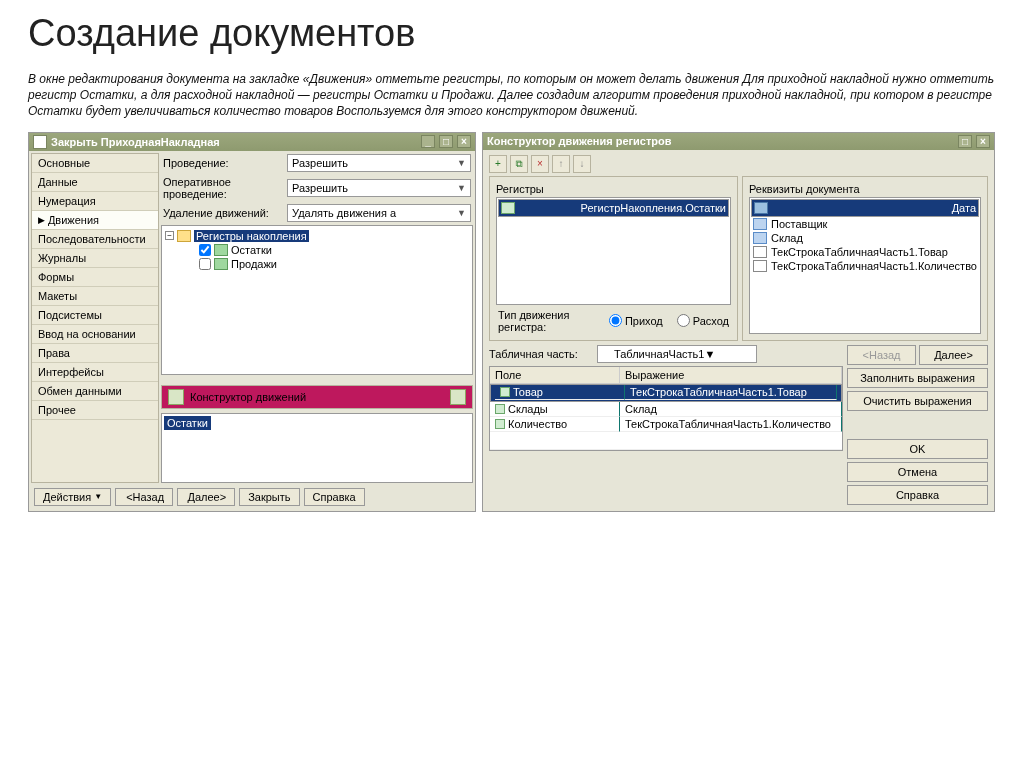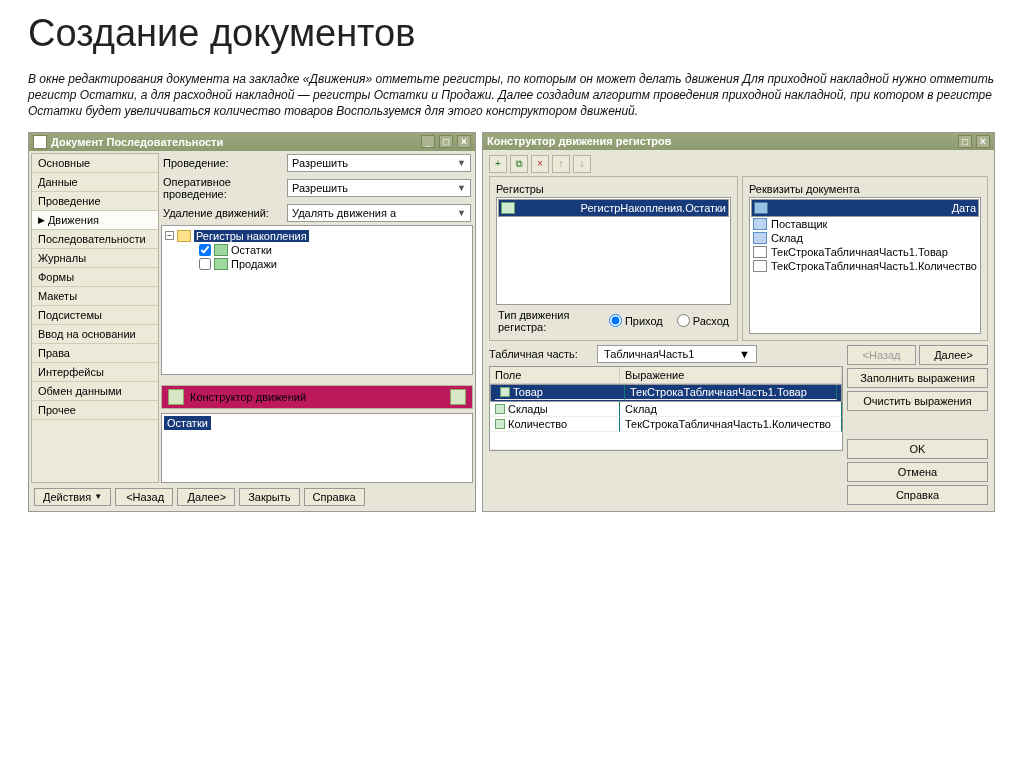--- a/index.html
+++ b/index.html
@@ -74,21 +74,21 @@
 .pli-icon.doc{background:#fff;border-color:#888;}
 
 .radio-row { display:flex; align-items:center; gap:14px; padding:4px 2px 1px;}
 .radio-opt { display:flex; align-items:center; gap:3px;}
 
 .lower-row { display:flex; padding:4px; gap:4px; flex:1;}
 .lower-left { flex:1; display:flex; flex-direction:column; gap:3px;}
 .lower-right { width:141px; display:flex; flex-direction:column; gap:3px;}
 .tp-row { display:flex; align-items:center; gap:6px;}
 .tp-row label{width:102px;}
-.tp-sel { background:#fff;border:1px solid #999;height:18px;flex:0 0 160px;display:flex;align-items:center;justify-content:space-between;padding:0 6px;cursor:pointer;}
+.tp-sel { background:#fff;border:1px solid #999;height:18px;flex:0 0 160px;display:flex;align-items:center;justify-content:flex-start;padding:0 16px;cursor:pointer;}
 
 .tbl { border:1px solid #999; background:#fff; font-size:11px;}
 .tbl-head { display:flex; background:#ece9d8;}
 .tbl-head > div { border-right:1px solid #ccc; border-bottom:1px solid #ccc; padding:2px 5px;}
 .tbl-row { display:flex;}
 .tbl-row > div { border-right:1px solid #0f766e; border-bottom:1px solid #eee; padding:1px 5px; display:flex; align-items:center; gap:3px;}
 .tbl-row.sel { background:#163a7a; color:#fff;}
 .col-field{width:130px;}
 .col-expr{flex:1;}
 .tiny-icon{width:10px;height:10px;display:inline-block;background:#d0ecd0;border:1px solid #6aa66a;}
@@ -102,37 +102,37 @@
 
 <div class="slide">
   <h1>Создание документов</h1>
   <p class="desc">В окне редактирования документа на закладке «Движения» отметьте регистры, по которым он может делать движения Для приходной накладной нужно отметить регистр Остатки, а для расходной накладной — регистры Остатки и Продажи. Далее создадим алгоритм проведения приходной накладной, при котором в регистре Остатки будет увеличиваться количество товаров Воспользуемся для этого конструктором движений.</p>
 
   <div class="windows-row">
 
     <div class="win win-left">
       <div class="titlebar">
         <span class="ticon"></span>
-        <span>Документ Последовательности</span>
+        <span>Закрыть ПриходнаяНакладная</span>
         <span class="spacer"></span>
         <span class="winbtn">_</span>
         <span class="winbtn">□</span>
         <span class="winbtn">×</span>
       </div>
       <div class="win-body">
         <div class="left-content">
           <div class="nav-list">
             <div class="nav-item">
                 <span>Основные</span>
               </div>
             <div class="nav-item">
                 <span>Данные</span>
               </div>
             <div class="nav-item">
-                <span>Проведение</span>
+                <span>Нумерация</span>
               </div>
             <div class="nav-item active">
                 <span class="arrow">▶</span>
                 <span>Движения</span>
               </div>
             <div class="nav-item">
                 <span>Последовательности</span>
               </div>
             <div class="nav-item">
                 <span>Журналы</span>

